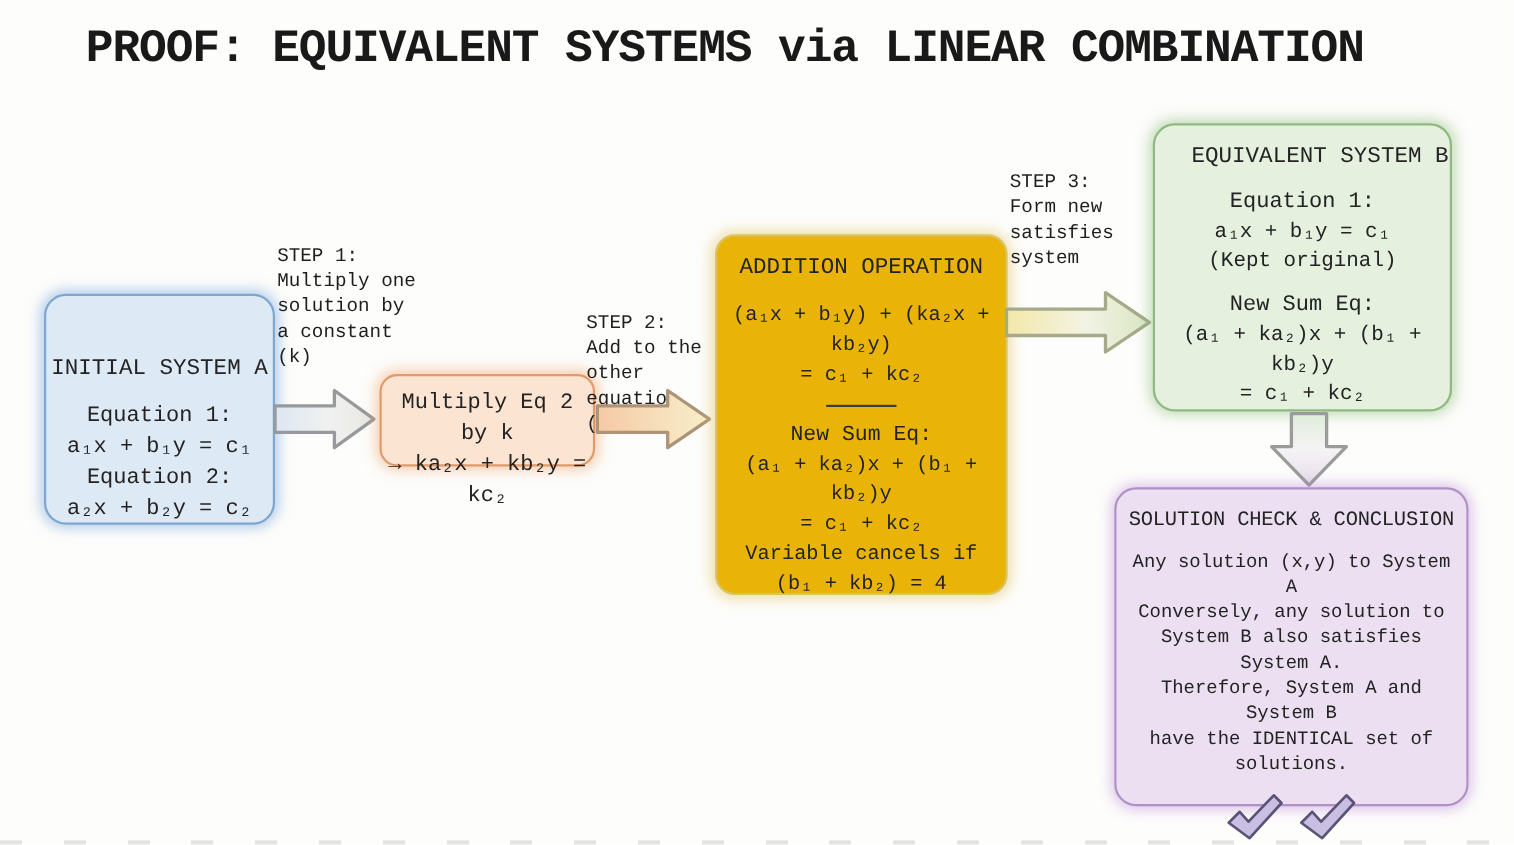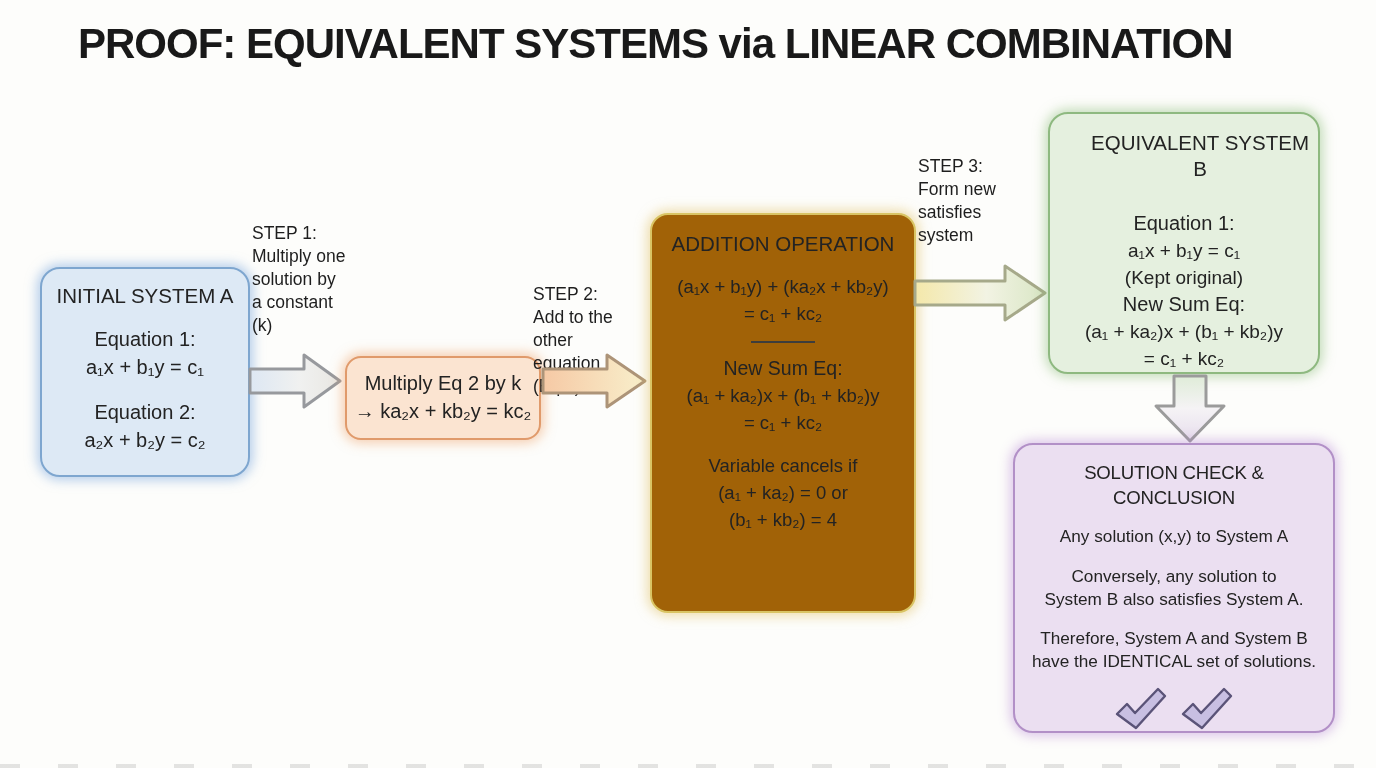--- a/index.html
+++ b/index.html
@@ -1,67 +1,67 @@
 <!DOCTYPE html>
 <html><head>
 <meta charset="utf-8">
 <style>
   * { margin:0; padding:0; box-sizing:border-box; }
   body { background:#ffffff; }
   #canvas {
     position:relative; width:1376px; height:768px; overflow:hidden;
     background:#fdfdfb; color:#232323;
-    font-family:Liberation Sans, sans-serif;
+    font-family:Liberation Mono, monospace;
   }
   .title {
     position:absolute; left:78px; top:20px; white-space:nowrap;
     font-size:42px; font-weight:700; letter-spacing:-1px; color:#191919;
   }
   .box {
     position:absolute; border-radius:20px; text-align:center;
     display:flex; flex-direction:column; align-items:center;
   }
   .box .ln { width:100%; }
   
   .box-blue {
     left:40px; top:267px; width:210px; height:210px;
     background:#dde9f5; border:2.5px solid #7ea6cf;
     box-shadow:0 0 12px 3px rgba(120,165,220,.55);
     padding-top:14px; font-size:20px; line-height:28px;
   }
-  .box-blue .heading { font-size:20.5px; line-height:26px; margin-bottom:16px; }
+  .box-blue .heading { font-size:20.5px; line-height:26px; margin-bottom:16px;margin-top:40px; }
   .box-blue .gap { height:17px; }
   
   .box-orange {
-    left:345px; top:356px; width:196px; height:84px; border-radius:16px;
+    left:345px; top:340px; width:196px; height:84px; border-radius:16px;
     background:#fbe4d1; border:2.5px solid #e09a6b;
     box-shadow:0 0 12px 3px rgba(240,160,100,.5);
     padding-top:11px; font-size:20px; line-height:28px;
   }
   
   .box-yellow {
-    left:650px; top:213px; width:266px; height:400px; border-radius:18px;
-    background:#a16207; border:2.5px solid #d9c464;
+    left:650px; top:213px; width:266px; height:328px; border-radius:18px;
+    background:#eab308; border:2.5px solid #d9c464;
     box-shadow:0 0 12px 3px rgba(225,195,105,.55);
     padding-top:16px; font-size:18.5px; line-height:27px;
   }
   .box-yellow .heading { font-size:20.5px; line-height:26px; margin-bottom:16px; }
   .box-yellow .sublabel { font-size:19.5px; }
   .box-yellow .divider {
     width:64px; height:0; border-top:2px solid #3d3d3d; margin:14px auto 12px auto;
   }
   .box-yellow .gap { height:16px; }
   
   .box-green {
     left:1048px; top:112px; width:272px; height:262px;
     background:#e5f0df; border:2.5px solid #8eb980;
     box-shadow:0 0 12px 3px rgba(140,190,120,.5);
     padding-top:16px; font-size:19px; line-height:27px;
   }
-  .box-green .heading { font-size:20.5px; line-height:26px; margin-bottom:28px;padding-left:32px; }
+  .box-green .heading { font-size:20.5px; line-height:26px; margin-bottom:14px;padding-left:32px; }
   .box-green .sublabel { font-size:20px; }
   .box-green .gap { height:16px; }
   
   .box-purple {
     left:1013px; top:443px; width:322px; height:290px;
     background:#ebdff1; border:2.5px solid #b290c7;
     box-shadow:0 0 12px 3px rgba(180,130,210,.45);
     padding:15px 10px 0 10px; font-size:17.2px; line-height:23px;
   }
   .box-purple .heading { font-size:18.6px; letter-spacing:-.2px; line-height:25px; margin-bottom:15px; }
@@ -142,21 +142,20 @@
   <div class="box box-yellow">
     <div class="ln heading">ADDITION OPERATION</div>
     <div class="ln">(a₁x + b₁y) + (ka₂x + kb₂y)</div>
     <div class="ln">= c₁ + kc₂</div>
     <div class="divider"></div>
     <div class="ln sublabel">New Sum Eq:</div>
     <div class="ln">(a₁ + ka₂)x + (b₁ + kb₂)y</div>
     <div class="ln">= c₁ + kc₂</div>
     <div class="gap"></div>
     <div class="ln">Variable cancels if</div>
-    <div class="ln">(a₁ + ka₂) = 0 or</div>
     <div class="ln">(b₁ + kb₂) = 4</div>
   </div>
 
   <div class="step step-3">
     <div class="ln">STEP 3:</div>
     <div class="ln">Form new</div>
     <div class="ln">satisfies</div>
     <div class="ln">system</div>
   </div>
 

